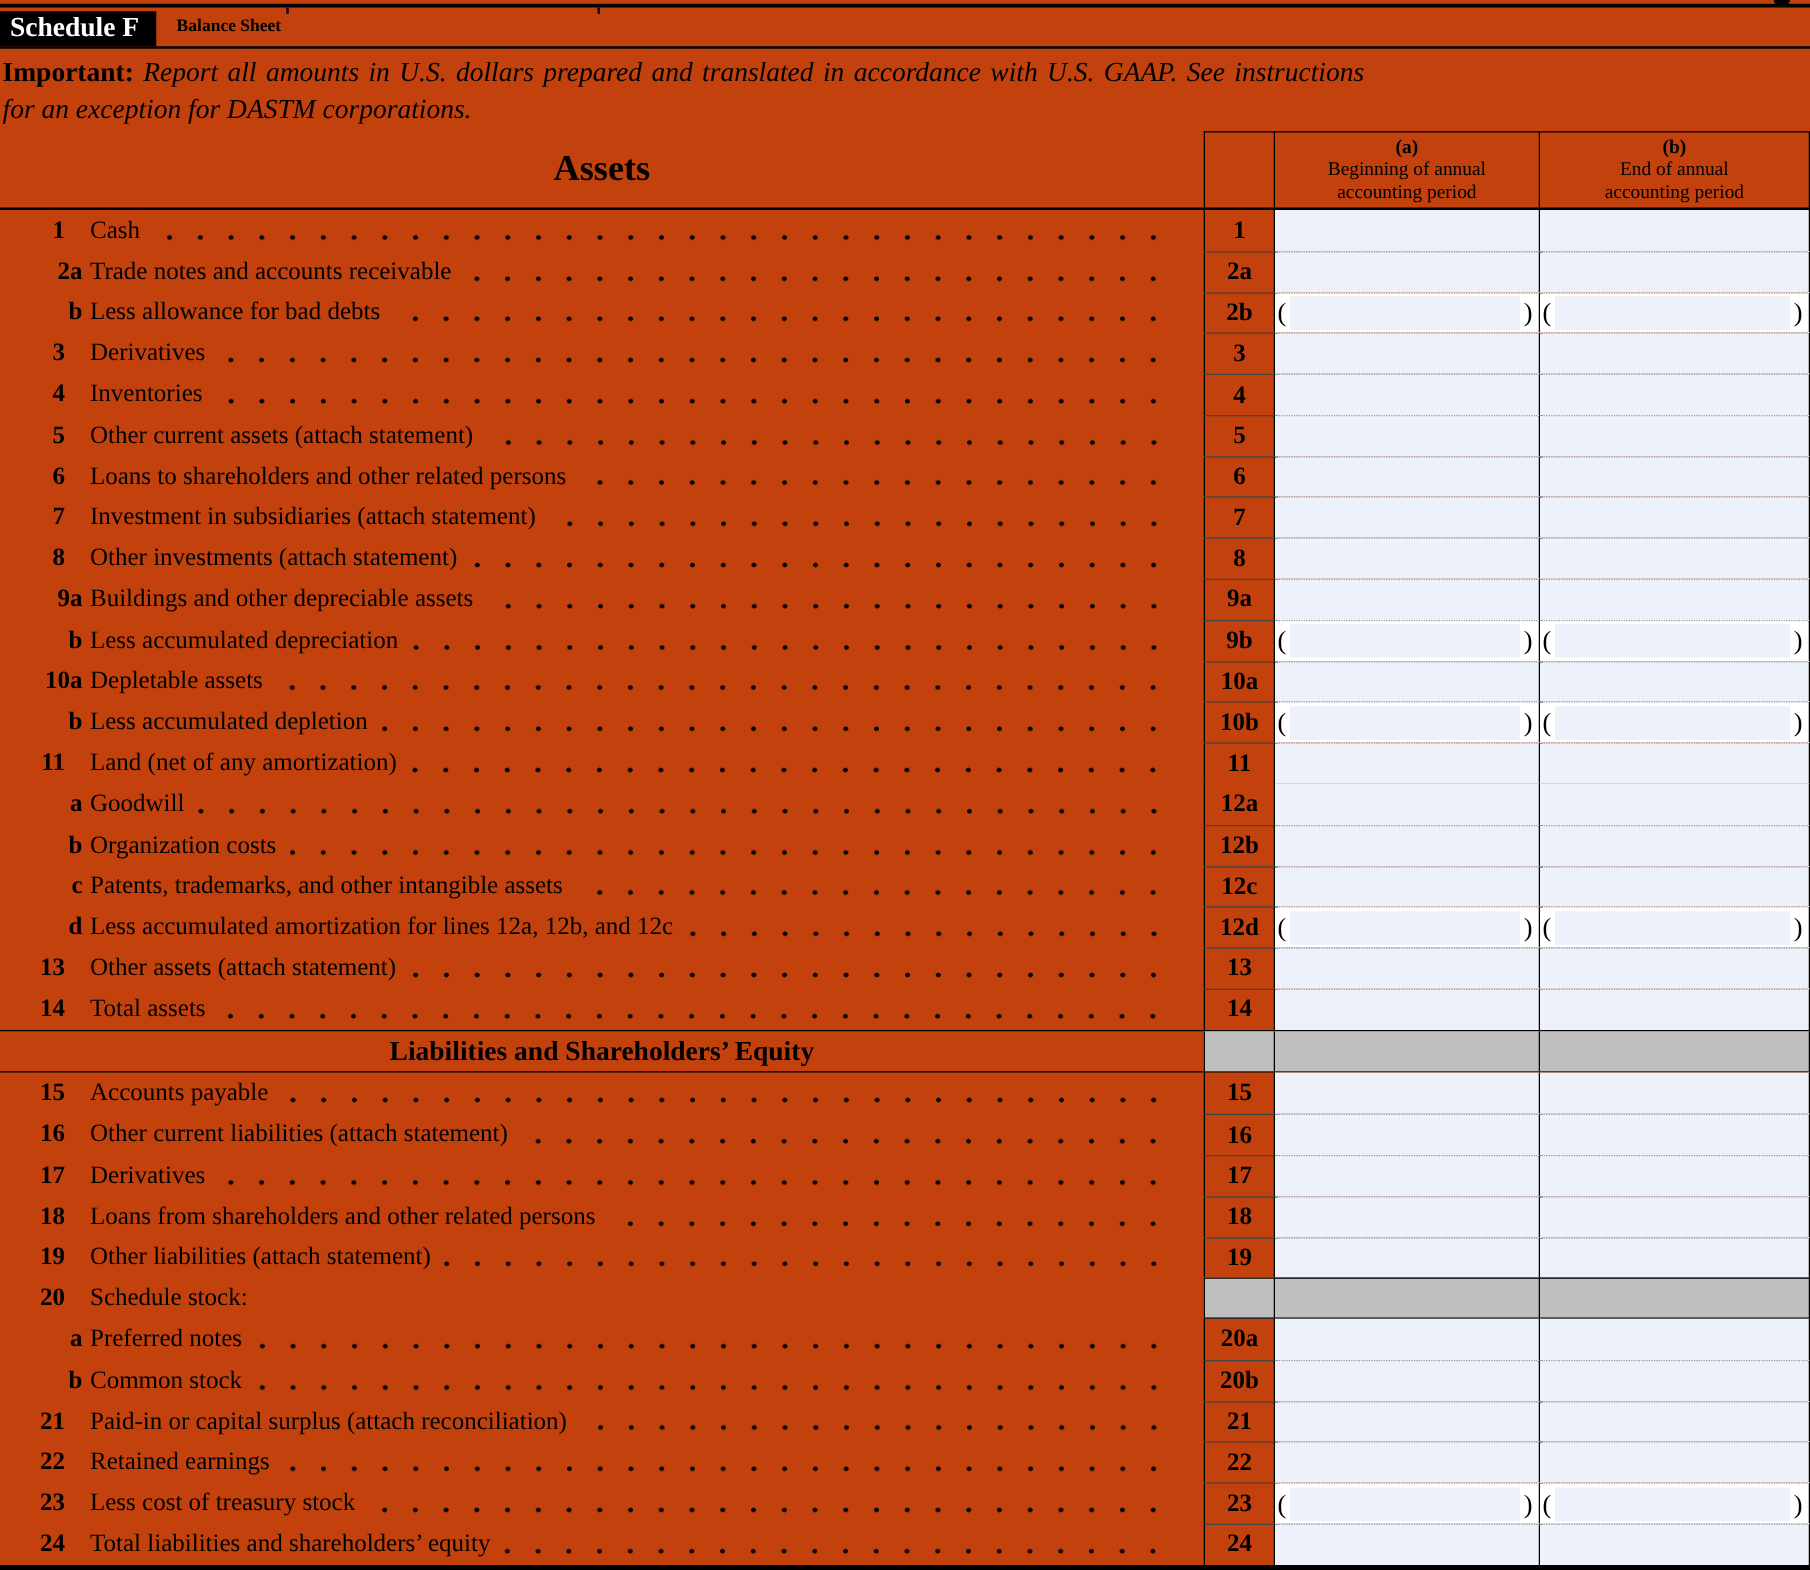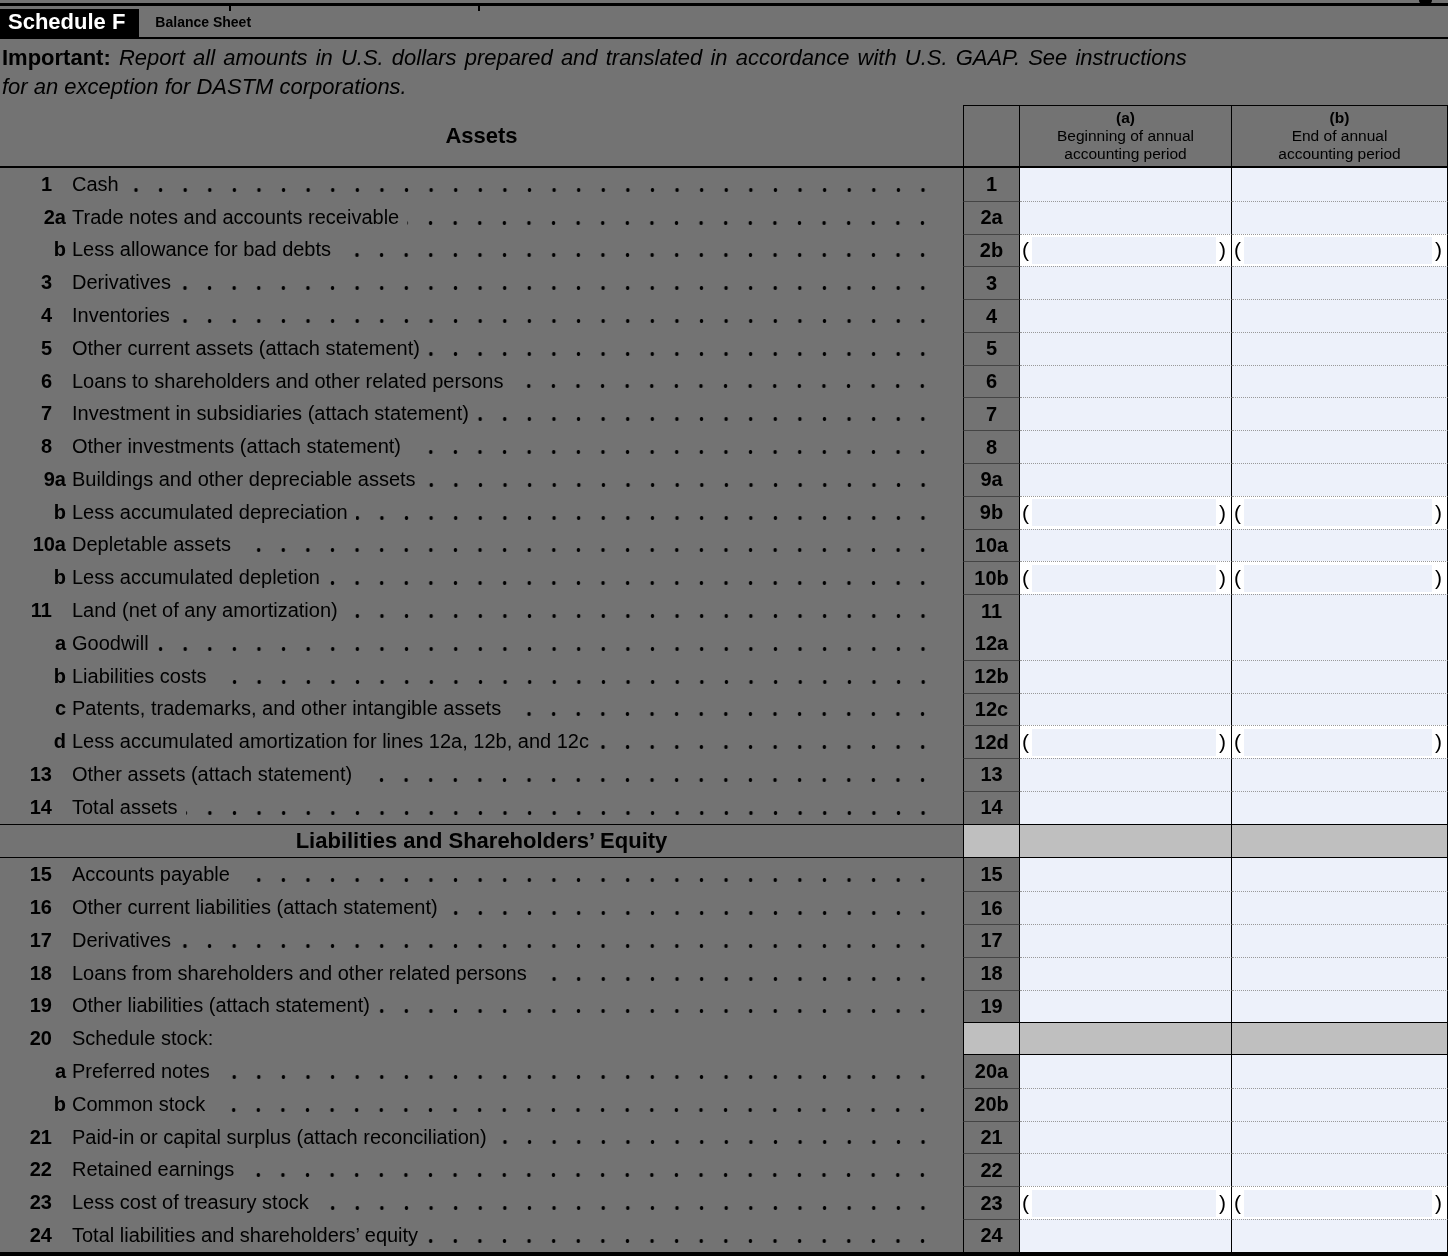--- a/index.html
+++ b/index.html
@@ -1,36 +1,36 @@
 <!DOCTYPE html>
 <html style="--field-blue: #edf1fa; --band-gray: #bfbfbf;"><head>
 <meta charset="utf-8">
 <style>
   html,body{margin:0;padding:0;background:#fff;}
-  .page{position:relative;width:1448px;height:1256px;background:#737373;overflow:hidden;
-        font-family:Liberation Sans, sans-serif;color:#000;}
+  .page{position:relative;width:1448px;height:1256px;background:#c2410c;overflow:hidden;
+        font-family:Liberation Serif, serif;color:#000;}
   
   .toprule{position:absolute;top:3px;left:0;width:1448px;height:3px;background:#000;}
   .tick{position:absolute;top:6px;width:2px;height:5px;background:#000;}
   .pgfrag{position:absolute;top:0;left:1419px;width:13px;height:4px;background:#000;border-radius:0 0 4px 4px;}
   
   .titlebar{position:absolute;top:9px;left:0;width:1448px;height:30px;border-bottom:2px solid #000;
             box-sizing:border-box;display:flex;align-items:stretch;}
   .schedtab{background:#000;color:#fff;font-weight:bold;font-size:22px;display:flex;align-items:center;
             padding:0 14px 2px 8px;}
   .title{font-weight:bold;font-size:14px;display:flex;align-items:center;margin-left:16px;padding-bottom:2px;}
   
   .important{position:absolute;top:44px;left:2px;width:1444px;font-size:22px;font-style:italic;line-height:28.5px;}
   .important .lead{font-style:normal;font-weight:bold;}
   .important .l1{word-spacing:2px;}
   
   .tbl{position:absolute;top:105px;left:0;width:1448px;bottom:4px;display:flex;flex-direction:column;}
   .thead{display:flex;height:63px;flex:none;border-bottom:2px solid #000;box-sizing:border-box;}
   .hdesc{width:963px;box-sizing:border-box;display:flex;align-items:center;justify-content:center;
-         font-weight:bold;font-size:22px;}
+         font-weight:bold;font-size:29px;}
   .hnum{width:57px;box-sizing:border-box;border:1.5px solid #000;border-bottom:none;}
   .hcol{box-sizing:border-box;border-top:1.5px solid #000;border-right:1.5px solid #000;
         display:flex;flex-direction:column;align-items:center;justify-content:center;
         font-size:15.5px;line-height:18px;text-align:center;}
   .hcol.a{width:212px;}
   .hcol.b{width:216px;}
   .hletter{font-weight:bold;}
   .rows{flex:1;display:flex;flex-direction:column;}
   .row{flex:1;display:flex;min-height:0;box-sizing:border-box;}
   
@@ -269,21 +269,21 @@
             <span class="txt">Goodwill</span>
             <div class="dots"></div>
           </div>
           <div class="ncell">12a</div>
           <div class="ca blue"></div>
           <div class="cb blue"></div>
         </div>
         <div class="row k-normal sep">
           <div class="desc">
             <span class="lbl sub">b</span>
-            <span class="txt">Liabilities costs</span>
+            <span class="txt">Organization costs</span>
             <div class="dots"></div>
           </div>
           <div class="ncell">12b</div>
           <div class="ca blue"></div>
           <div class="cb blue"></div>
         </div>
         <div class="row k-normal sep">
           <div class="desc">
             <span class="lbl sub">c</span>
             <span class="txt">Patents, trademarks, and other intangible assets</span>

